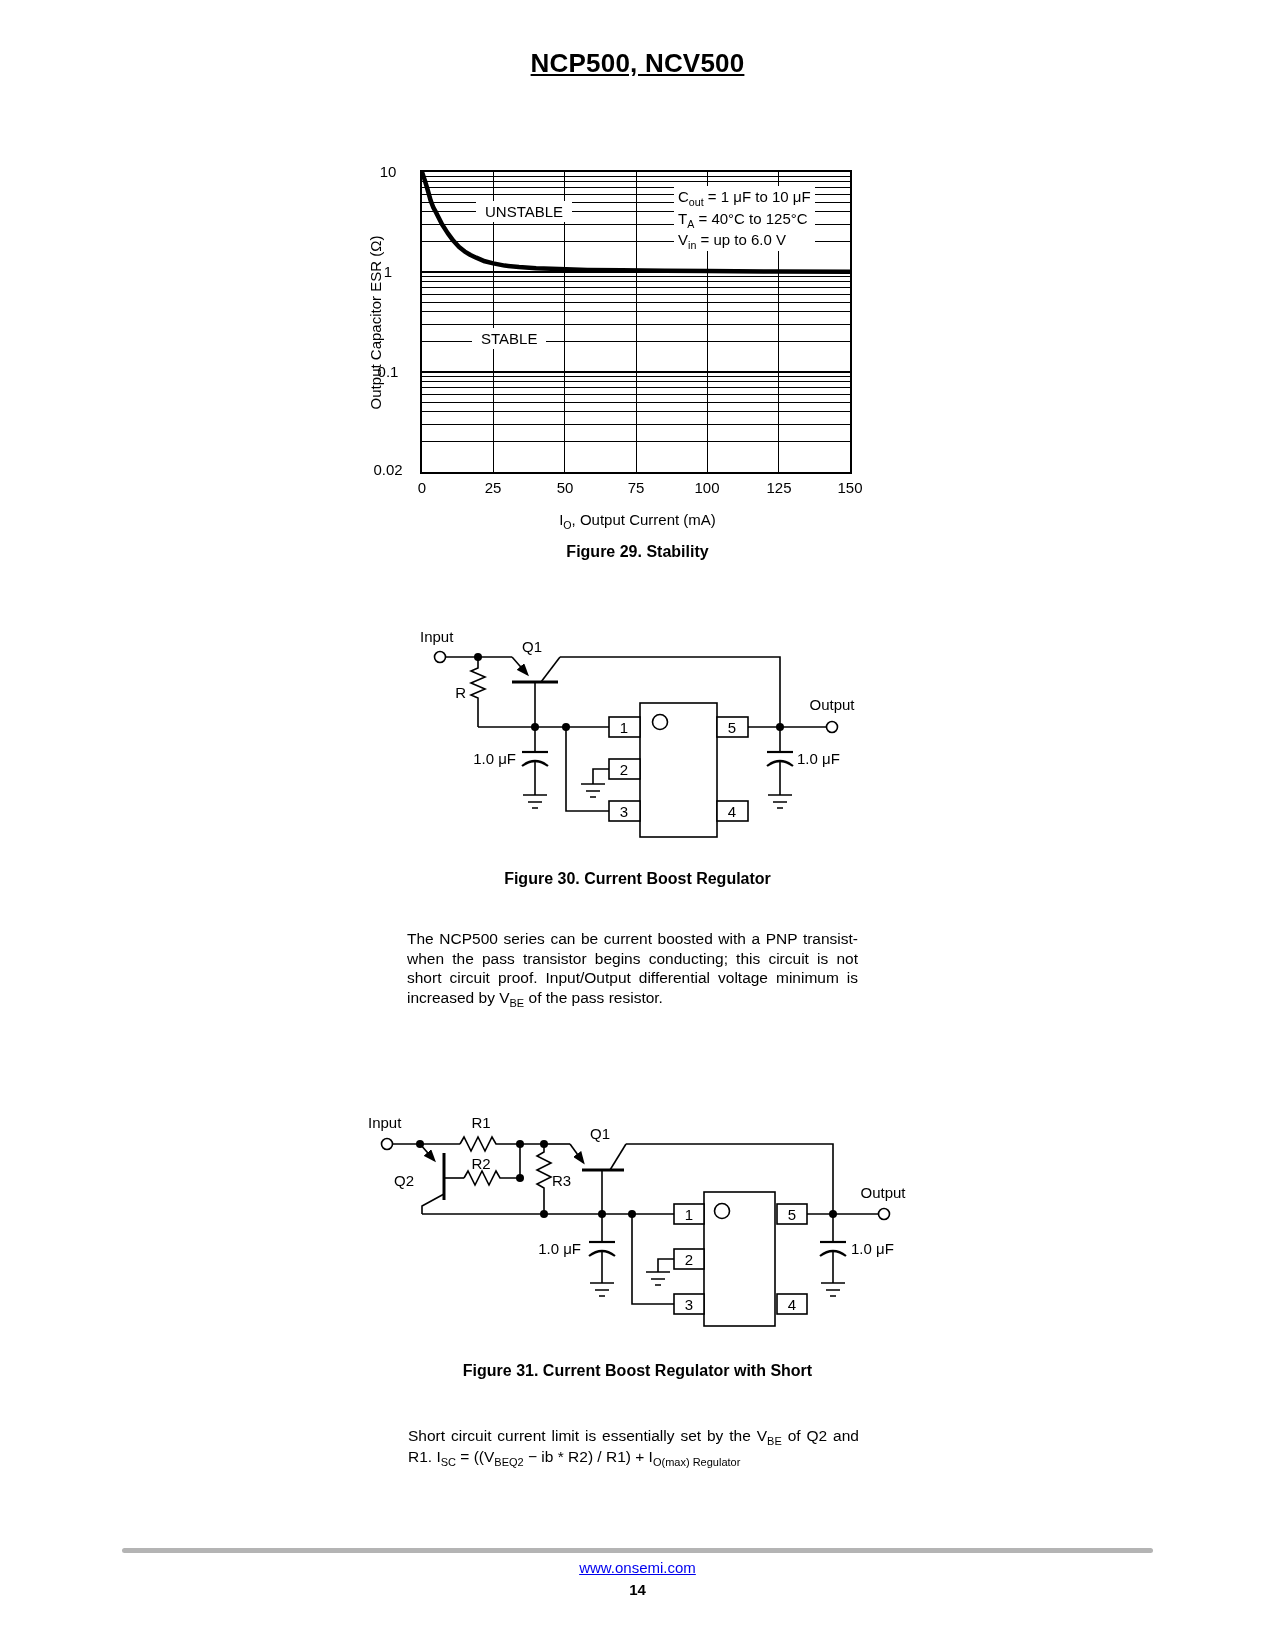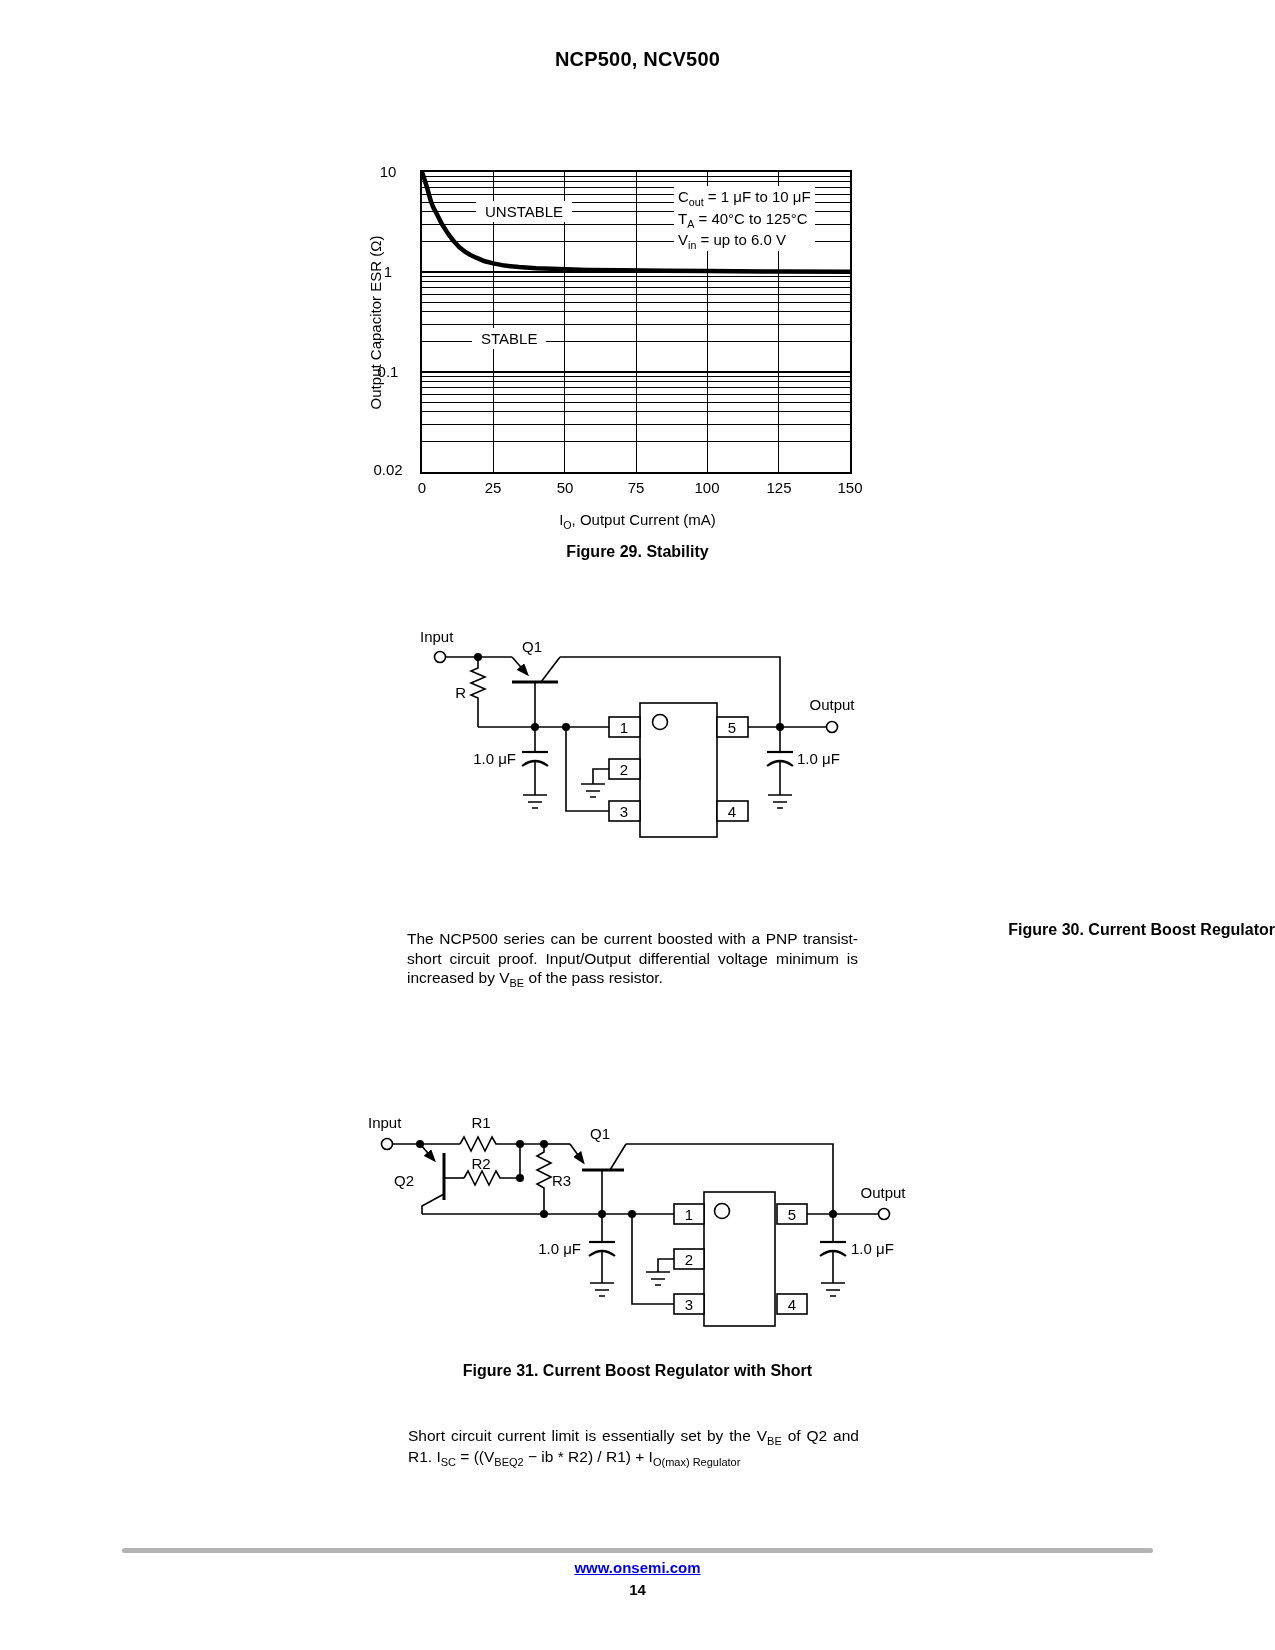--- a/index.html
+++ b/index.html
@@ -1,20 +1,20 @@
 <!DOCTYPE html>
 <html><head>
 <meta charset="utf-8">
 <style>
   html,body{margin:0;padding:0;background:#fff;}
   #page{position:relative;width:1275px;height:1650px;background:#fff;overflow:hidden;
         font-family:"Liberation Sans","DejaVu Sans",sans-serif;color:#000;}
   .abs{position:absolute;}
   .center{left:0;width:1275px;text-align:center;}
-  #doc-title{top:48px;font-size:20px;font-weight:bold;letter-spacing:0.2px;}
+  #doc-title{top:48px;font-size:26px;font-weight:bold;letter-spacing:0.2px;text-decoration:underline;}
   
   #plot{left:420px;top:170px;width:428px;height:300px;border:2px solid #000;box-sizing:content-box;background:#fff;}
   #plot svg{display:block;}
   .ytick{width:52px;text-align:center;font-size:15px;left:362px;}
   .xtick{top:479px;font-size:15px;transform:translateX(-50%);}
   #y-axis-title{left:225px;top:314px;width:300px;text-align:center;font-size:15px;
                 transform:rotate(-90deg);transform-origin:center center;white-space:nowrap;}
   #x-axis-title{top:511px;font-size:15px;}
   .fig-caption{font-size:16px;font-weight:bold;}
   #fig29-caption{top:543px;}
@@ -27,26 +27,26 @@
   svg text{font-family:"Liberation Sans","DejaVu Sans",sans-serif;font-size:15px;fill:#000;}
   .wire{stroke:#000;stroke-width:1.6;fill:none;}
   .thick{stroke:#000;stroke-width:3;fill:none;}
   .plate{stroke:#000;stroke-width:2.2;fill:none;}
   .boxpin{fill:#fff;stroke:#000;stroke-width:1.6;}
   .dot{fill:#000;stroke:none;}
   .term{fill:#fff;stroke:#000;stroke-width:1.6;}
   
   .para{font-size:15.5px;line-height:19.6px;}
   .jline{text-align:justify;text-align-last:justify;}
-  #fig30-caption{top:921px;text-align:right;}
+  #fig30-caption{top:870px;}
   #fig31-caption-1{top:1362px;}
   #fig31-caption-2{top:1386px;}
   
   #footer-rule{left:122px;top:1548px;width:1031px;height:5px;background:#b4b4b4;border-radius:3px;}
-  #footer-link{top:1559px;font-size:15px;font-weight:bold;color:#0000ee;text-decoration:underline;cursor:pointer;}
+  #footer-link{top:1559px;font-size:15px;font-weight:normal;color:#0000ee;text-decoration:underline;cursor:pointer;}
   #page-number{top:1581px;font-size:15px;font-weight:bold;}
 </style>
 </head>
 <body>
 
 <div id="page">
 
   <div id="doc-title" class="abs center">NCP500, NCV500</div>
 
   <div id="y-axis-title" class="abs">Output Capacitor ESR (Ω)</div>
@@ -182,20 +182,21 @@
     <text x="797" y="764">1.0 μF</text>
     <g>
       <path class="wire" d="M768,795 H792 M773,802 H787 M777,808 H783"></path>
     </g>
   </svg>
 
   <div id="fig30-caption" class="abs center fig-caption">Figure 30. Current Boost Regulator</div>
 
   <div class="abs para" style="left:407px;top:929px;width:451px">
     <div class="jline">The NCP500 series can be current boosted with a PNP transist-</div>
+    <div class="jline">when the pass transistor begins conducting; this circuit is not</div>
     <div class="jline">short circuit proof. Input/Output differential voltage minimum is</div>
     <div>increased by V<sub>BE</sub> of the pass resistor.</div>
   </div>
 
   <svg class="abs" style="left:358px;top:1095px" width="560" height="237" viewBox="358 1095 560 237">
     <text x="368" y="1128">Input</text>
     <circle class="term" cx="387" cy="1144" r="5.5"></circle>
     <path class="wire" d="M393,1144 H460"></path>
     <circle class="dot" cx="420" cy="1144" r="4"></circle>
 

